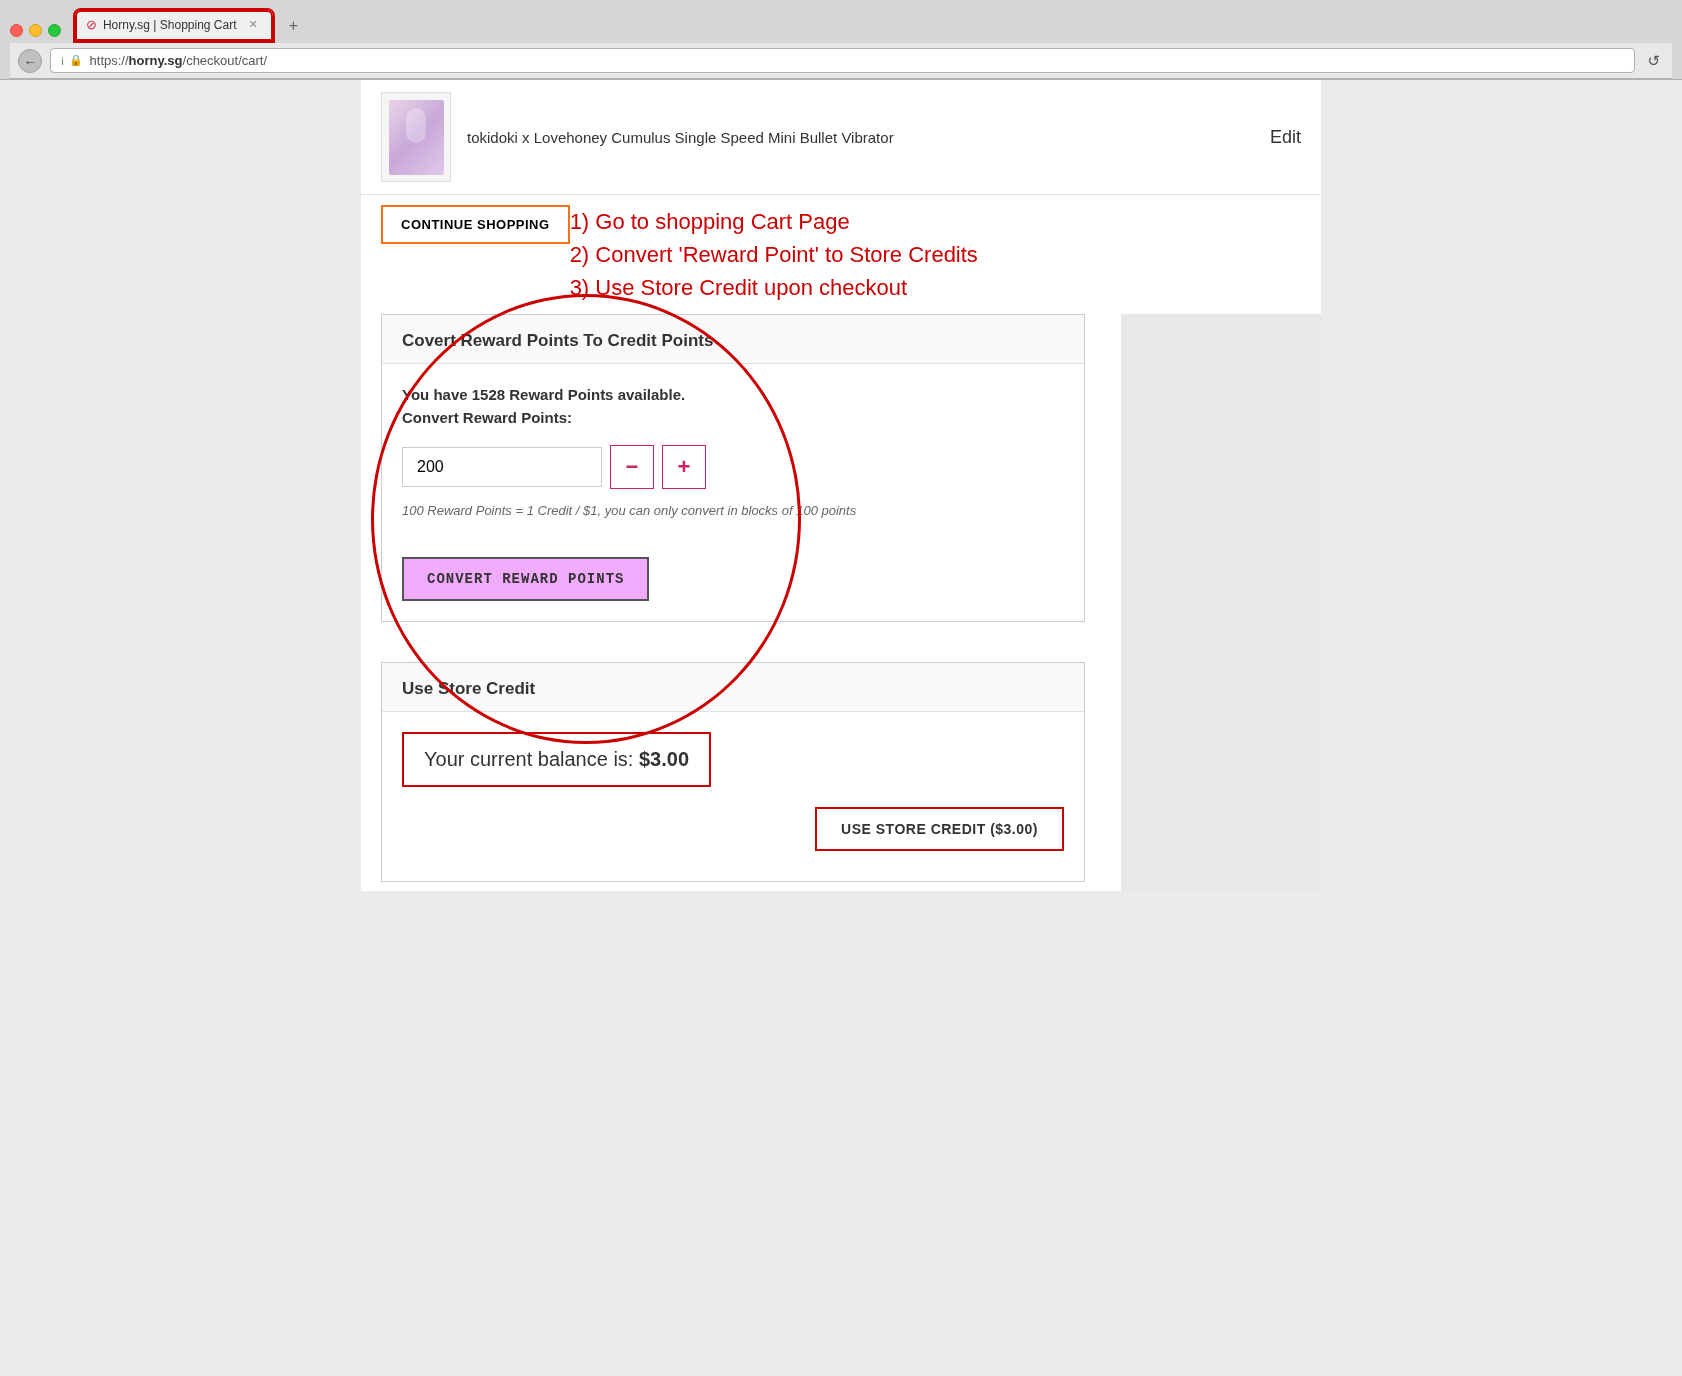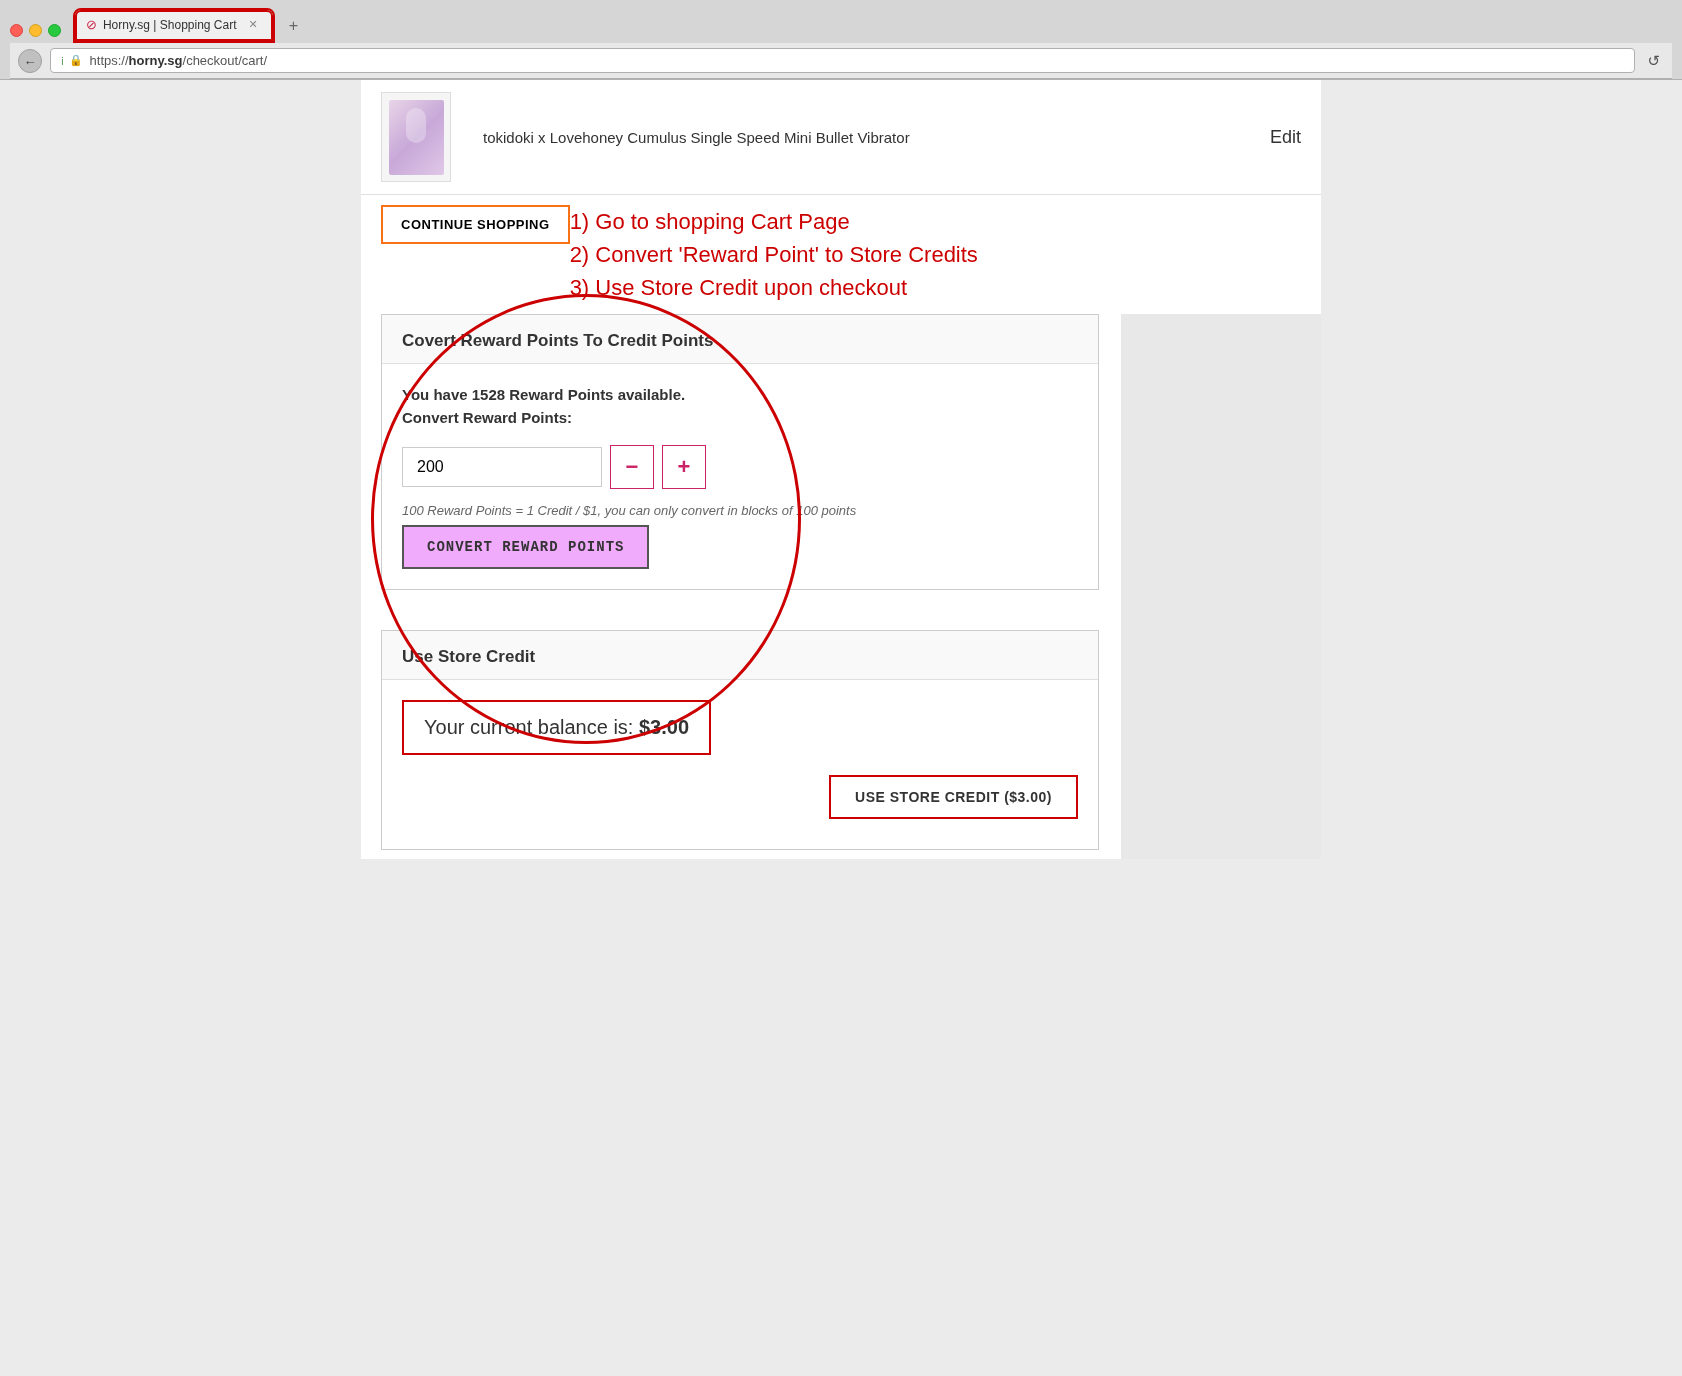--- a/index.html
+++ b/index.html
@@ -131,21 +131,21 @@
       margin: 0 auto;
       padding: 0;
     }
 
     
     .product-row {
       display: flex;
       align-items: center;
       padding: 12px 20px;
       border-bottom: 1px solid #e0e0e0;
-      gap: 32px;
+      gap: 16px;
     }
 
     .product-thumbnail {
       width: 70px;
       height: 90px;
       background: #f5f5f5;
       border: 1px solid #ddd;
       display: flex;
       align-items: center;
       justify-content: center;
@@ -285,21 +285,21 @@
       justify-content: center;
       font-size: 22px;
       font-weight: bold;
       color: #cc2266;
     }
 
     .points-note {
       font-size: 13px;
       color: #666;
       font-style: italic;
-      margin-bottom: 4px;
+      margin-bottom: 36px;
       line-height: 1.5;
     }
 
     .convert-btn {
       border: 2px solid #555;
       background: #f0abfc;
       padding: 12px 23px;
       font-size: 14px;
       font-weight: bold;
       cursor: pointer;
@@ -354,21 +354,21 @@
       padding: 12px 24px;
       font-size: 14px;
       font-weight: bold;
       cursor: pointer;
       letter-spacing: 0.5px;
       color: #333;
     }
 
     .main-layout {
       display: flex;
-      gap: 2px;
+      gap: 16px;
     }
 
     .main-column {
       flex: 1;
     }
 
     .sidebar-column {
       width: 200px;
       background: #e8e8e8;
     }

